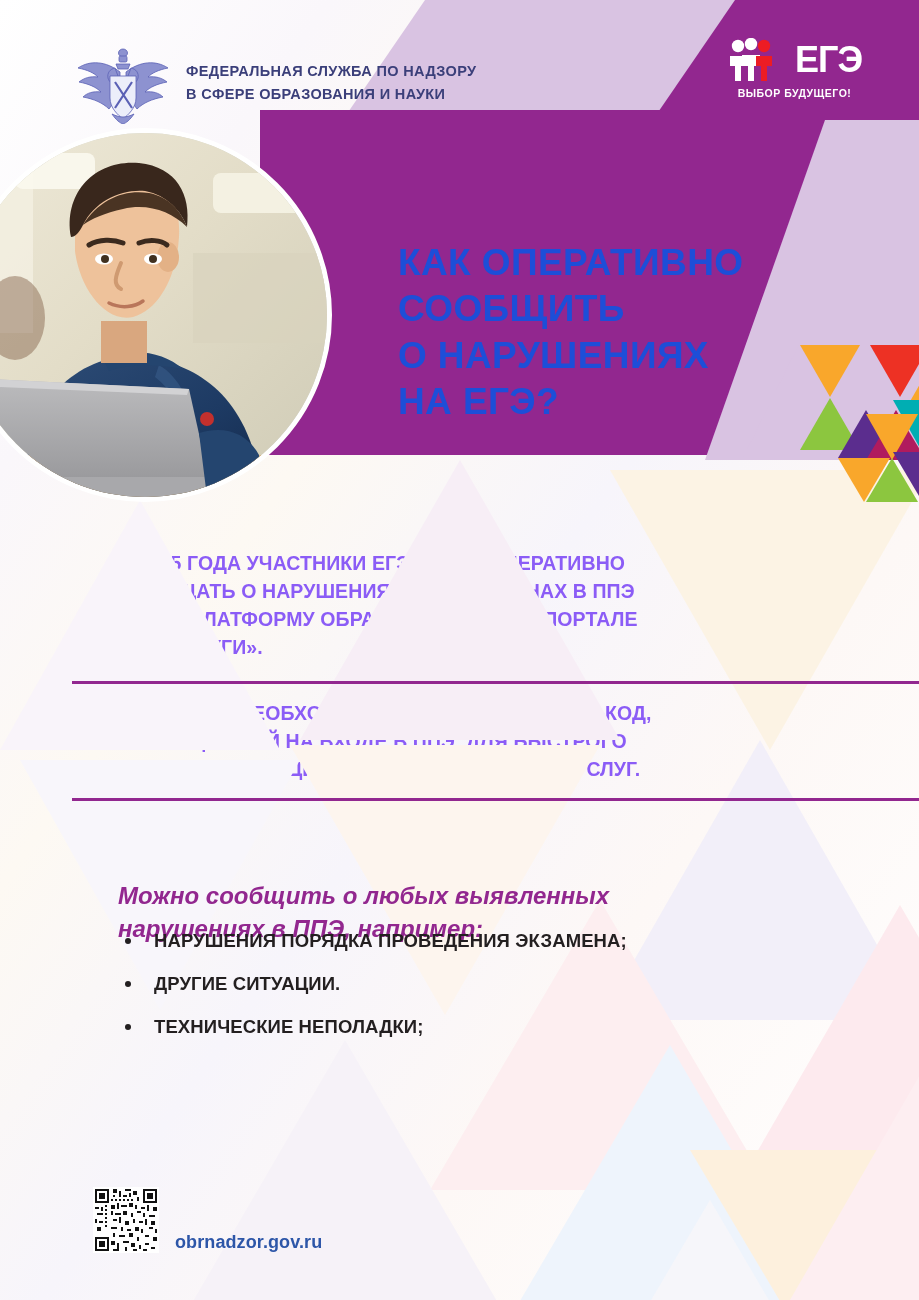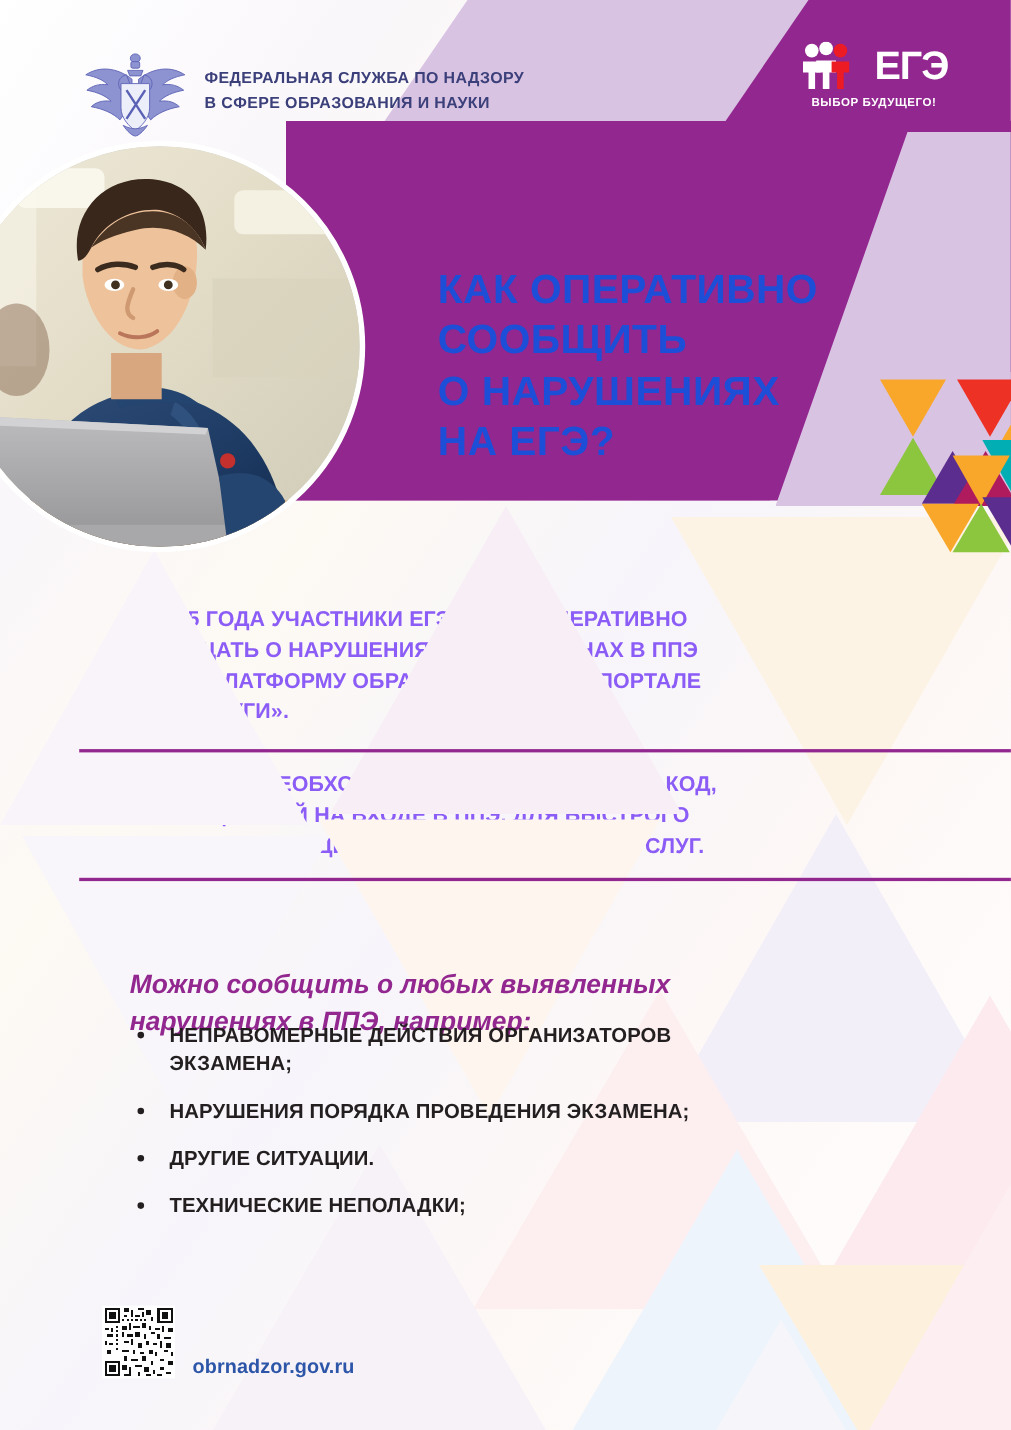--- a/index.html
+++ b/index.html
@@ -280,22 +280,20 @@
   <div class="para" id="para2">ДЛЯ ЭТОГО НЕОБХОДИМО ОТСКАНИРОВАТЬ QR-КОД,
 РАЗМЕЩЕННЫЙ НА ВХОДЕ В ППЭ, ДЛЯ БЫСТРОГО
 ВЫХОДА НА СПЕЦИАЛЬНУЮ СООБЩАТЬ ГОСУСЛУГ.</div>
 
   <div class="rule" id="rule2"></div>
 
   <div class="lead">Можно  сообщить о любых выявленных
 нарушениях в ППЭ, например:</div>
 
   <div class="bullets">
-    <div class="bullet">НЕПРАВОМЕРНЫЕ ДЕЙСТВИЯ ОРГАНИЗАТОРОВ
-ЭКЗАМЕНА;</div>
     <div class="bullet">НАРУШЕНИЯ ПОРЯДКА ПРОВЕДЕНИЯ ЭКЗАМЕНА;</div>
     <div class="bullet">ДРУГИЕ СИТУАЦИИ.</div>
     <div class="bullet">ТЕХНИЧЕСКИЕ НЕПОЛАДКИ;</div>
   </div>
 
   <div class="qr">
     <svg viewBox="0 0 33 33" width="66" height="66" shape-rendering="crispEdges">
       <rect width="33" height="33" fill="#ffffff"></rect>
       <g fill="#111111">
 

